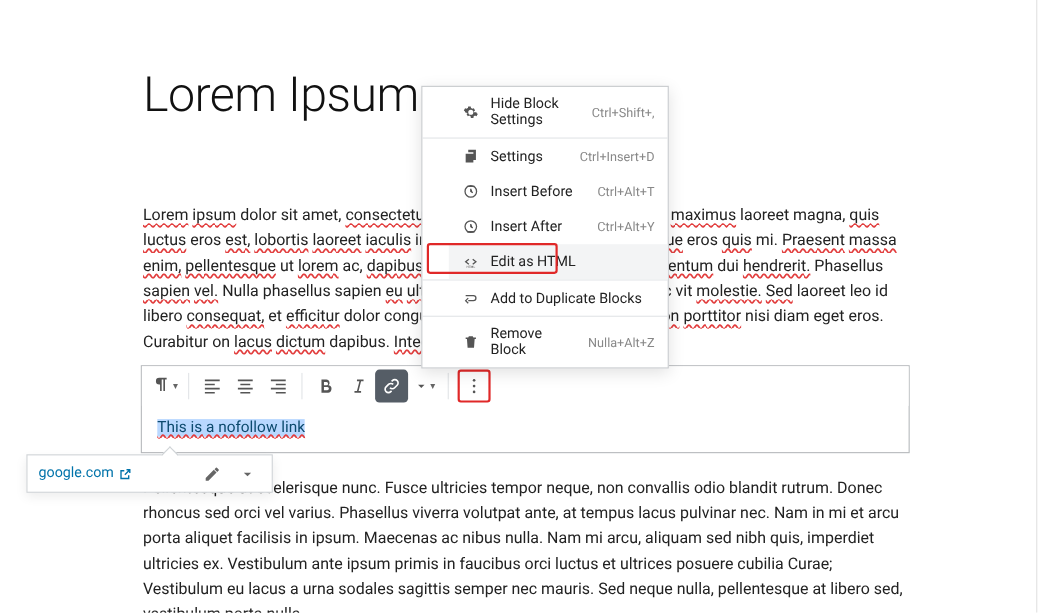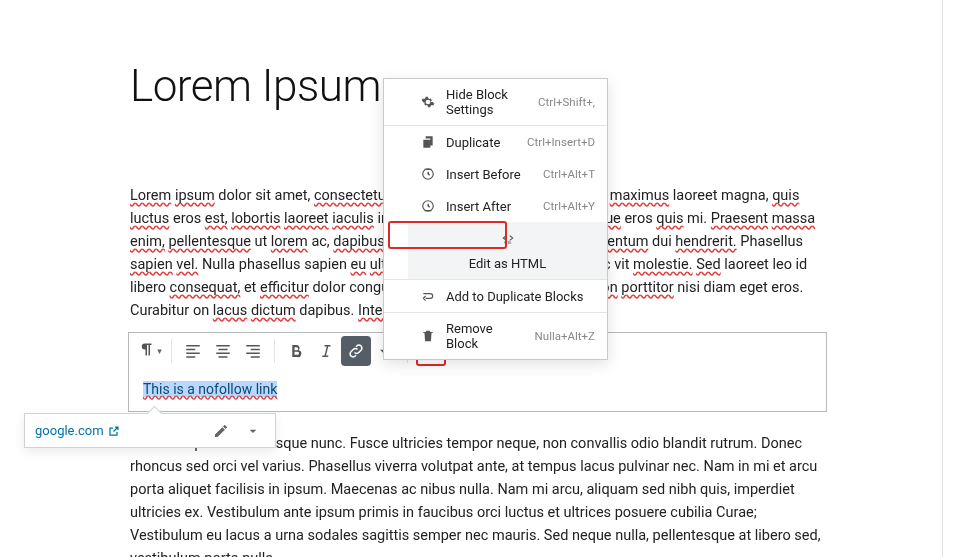--- a/index.html
+++ b/index.html
@@ -117,21 +117,21 @@
   }
   .menu-item {
     display: flex;
     align-items: center;
     padding: 8px 12px;
     gap: 10px;
     color: #222;
     position: relative;
     margin-left: 24px;
   }
-  .menu-item.hovered { background: #f3f4f5; flex-direction: column; }
+  .menu-item.hovered { background: #f3f4f5; }
   .menu-item .label { flex: 1; }
   .menu-item .shortcut {
     color: #888;
     font-size: 11.5px;
   }
   .menu-sep {
     height: 1px;
     background: #e2e4e7;
   }
   .menu .micon {
@@ -151,21 +151,21 @@
     border: 2px solid #e02828;
     border-radius: 3px;
     z-index: 20;
     pointer-events: none;
   }
   
   .link-popover {
     position: absolute;
     left: 24px;
     top: 413px;
-    width: 252px;
+    width: 224px;
     height: 35px;
     background: #fff;
     border: 1px solid #cfd3d6;
     box-shadow: 0 4px 10px rgba(0,0,0,0.08);
     display: flex;
     align-items: center;
     padding: 0 10px;
     gap: 8px;
     z-index: 5;
   }
@@ -298,21 +298,21 @@
     <span class="label">Hide Block Settings</span>
     <span class="shortcut">Ctrl+Shift+,</span>
   </div>
   <div class="menu-sep"></div>
   <div class="menu-item">
     <span class="micon">
       <svg width="14" height="14" viewBox="0 0 24 24">
           <path fill="currentColor" d="M8 2h12v16h-4V6H8V2zM4 8h12v14H4V8z"></path>
         </svg>
     </span>
-    <span class="label">Duplicate</span>
+    <span class="label">Settings</span>
     <span class="shortcut">Ctrl+Insert+D</span>
   </div>
   <div class="menu-item">
     <span class="micon">
       <svg width="14" height="14" viewBox="0 0 24 24">
           <circle cx="12" cy="12" r="9" fill="none" stroke="currentColor" stroke-width="2"></circle>
           <path stroke="currentColor" stroke-width="2" d="M12 8v4l3 2M6 4l12 0"></path>
         </svg>
     </span>
     <span class="label">Insert Before</span>

